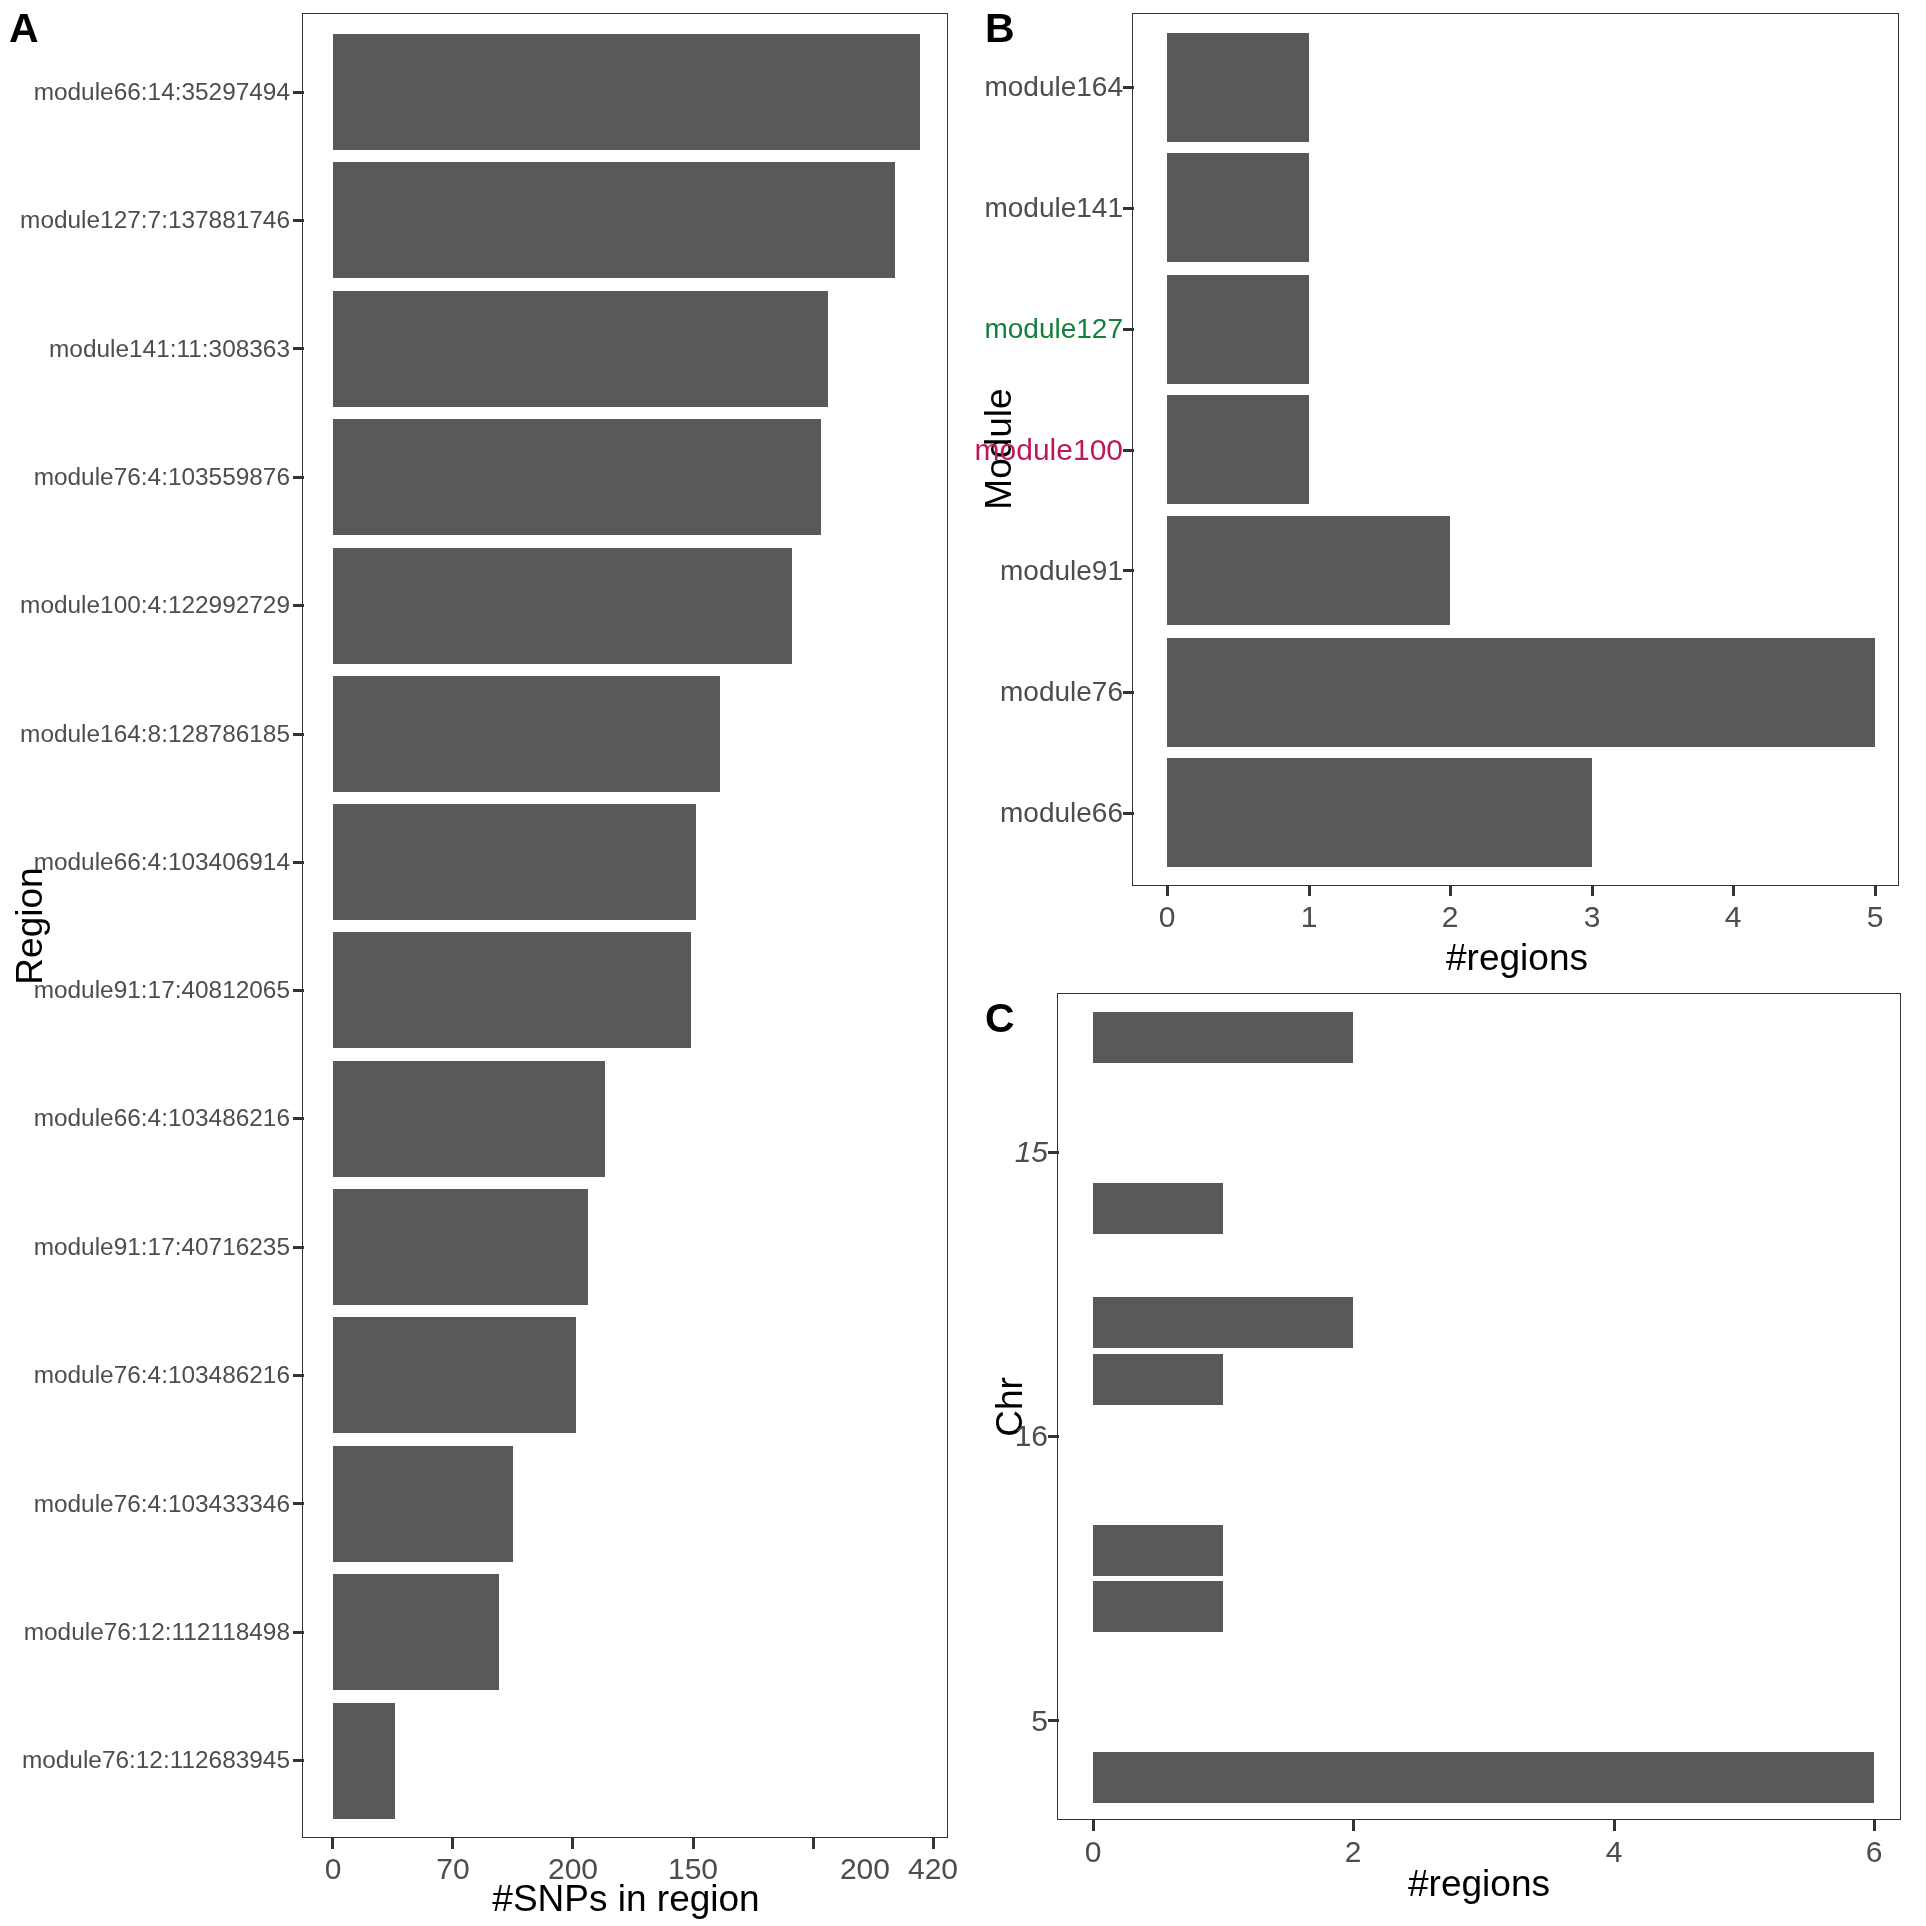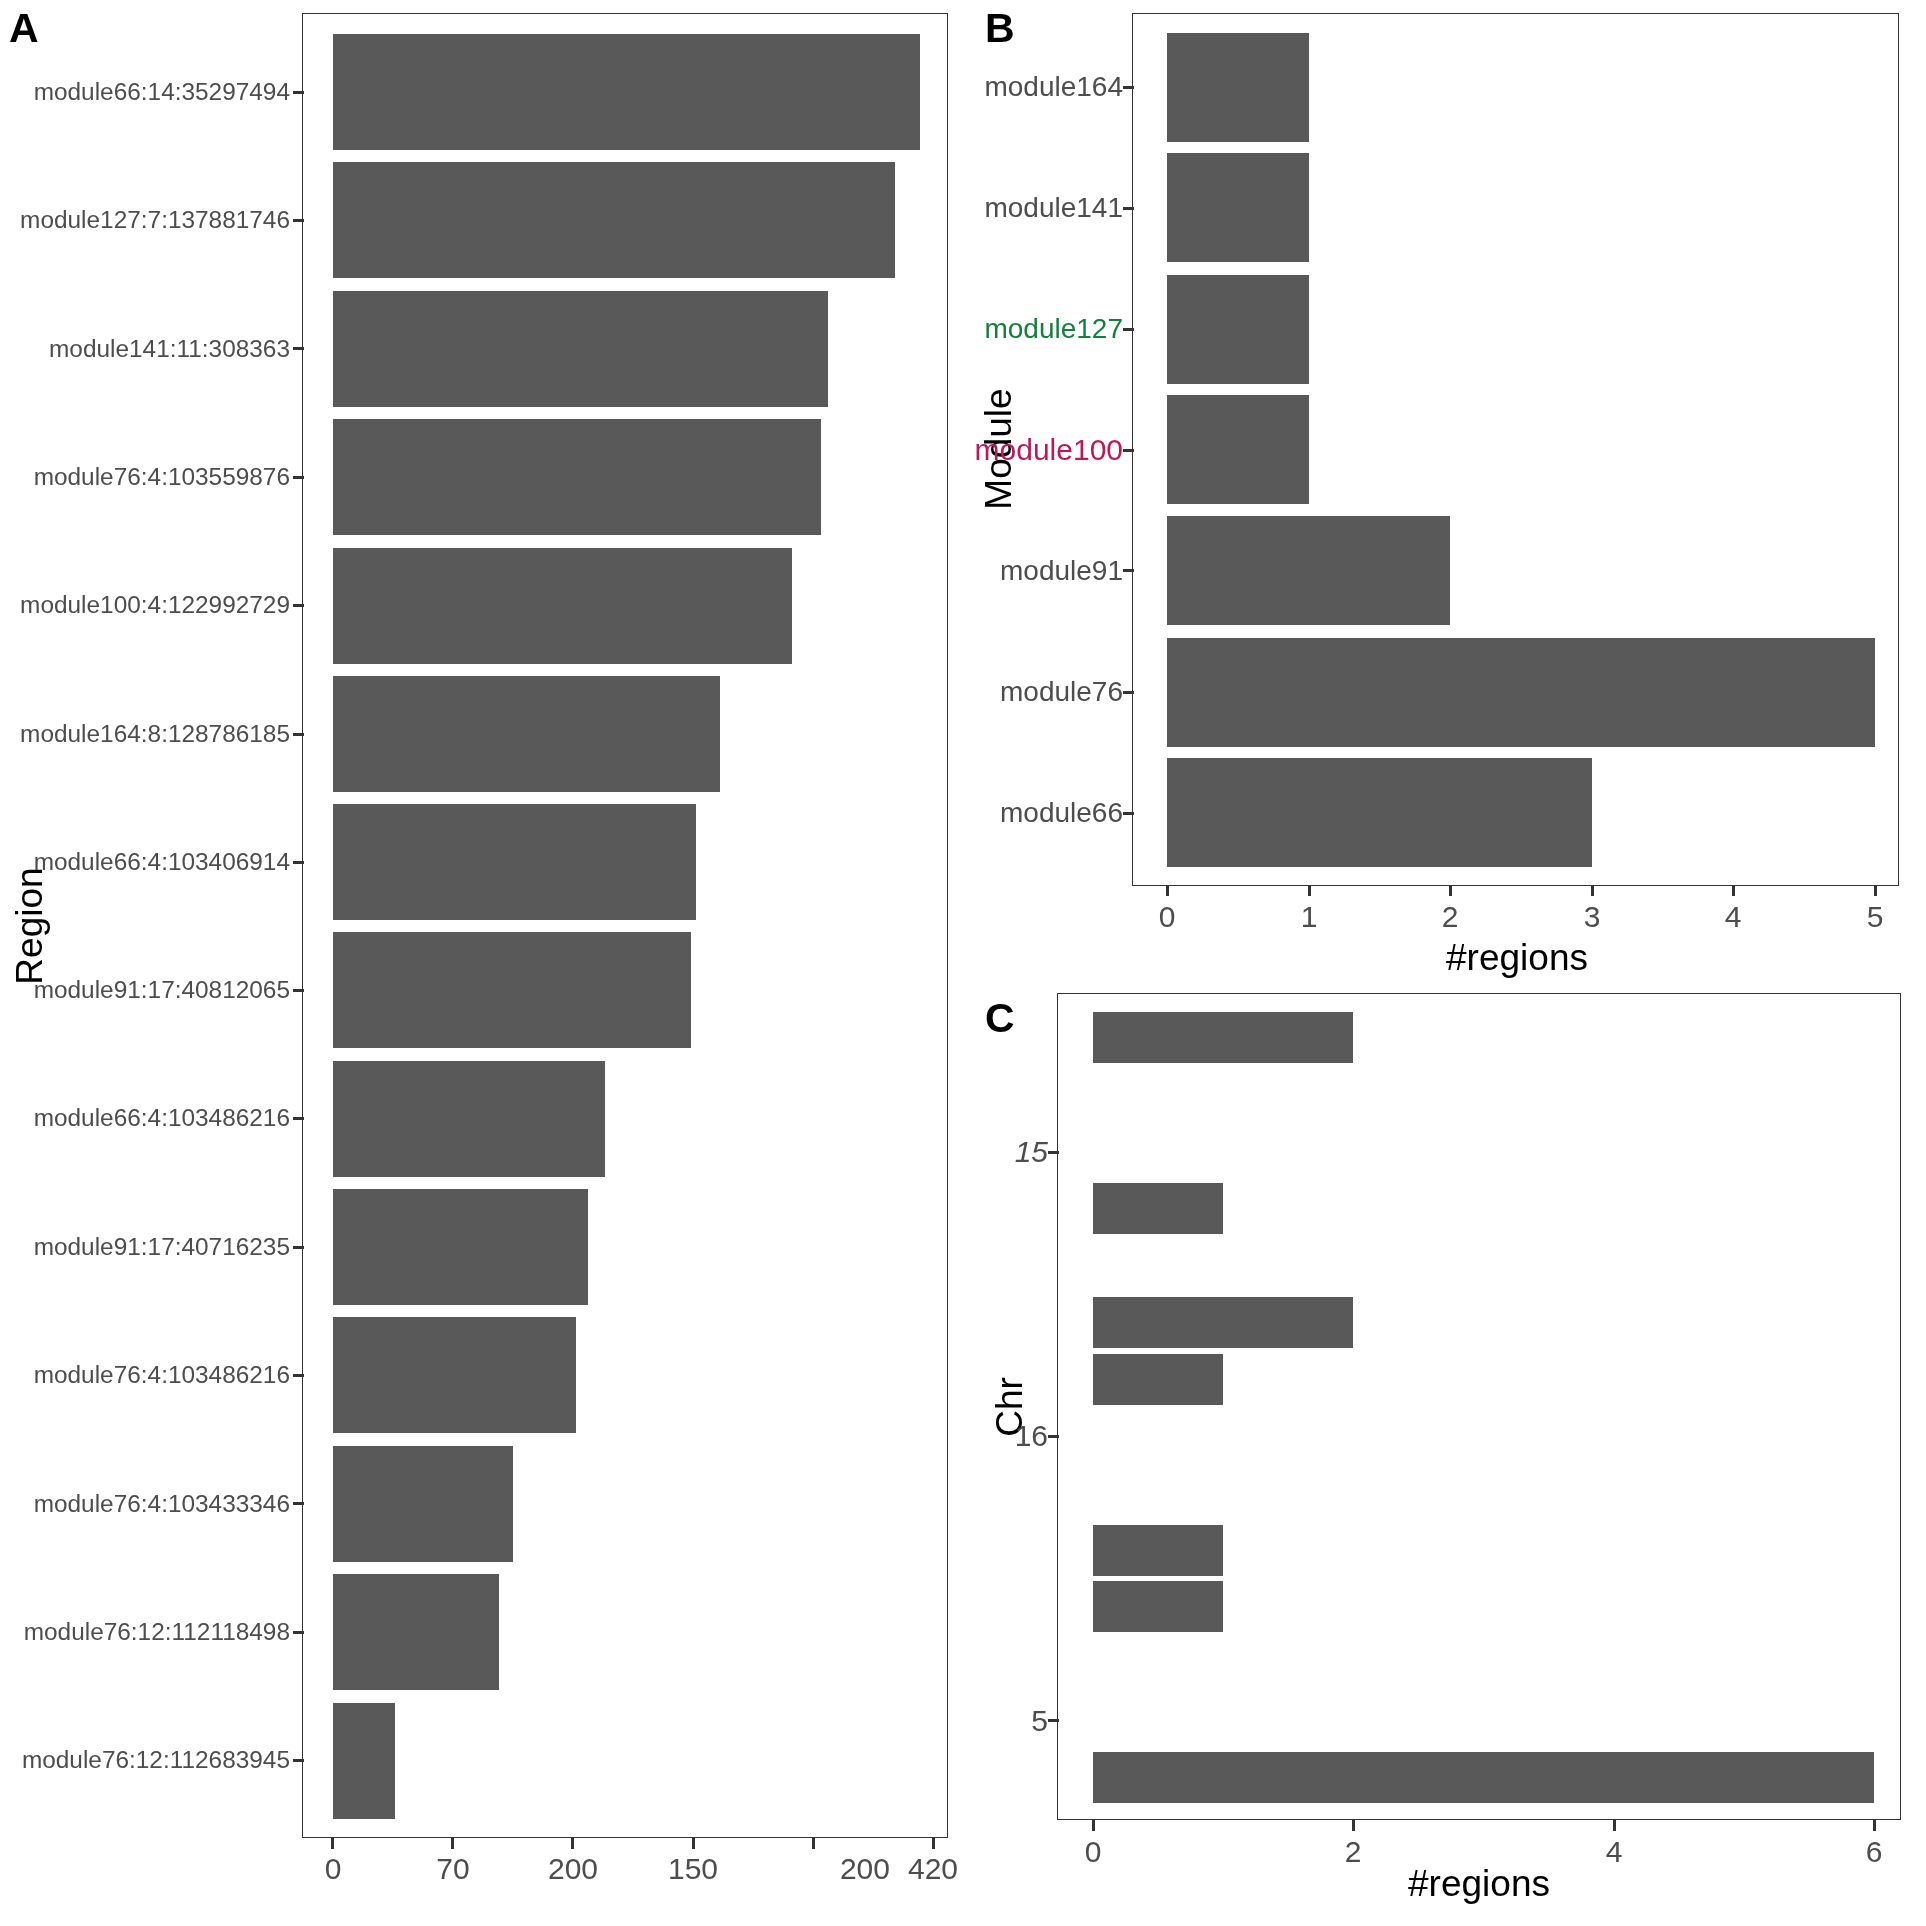--- a/index.html
+++ b/index.html
@@ -39,20 +39,21 @@
   .xtitle-B { left:1228px; top:935px; }
   .xtitle-C { left:1190px; top:1861px; }
 </style>
 </head>
 <body>
 
 <div id="figure">
 
   <span class="panel-letter letter-A">A</span>
   <div class="axis-title y-axis-title ytitle-A">Region</div>
+  <div class="axis-title x-axis-title xtitle-A">#SNPs in region</div>
 
   <span class="panel-letter letter-B">B</span>
   <div class="axis-title y-axis-title ytitle-B">Module</div>
   <div class="axis-title x-axis-title xtitle-B">#regions</div>
 
   <span class="panel-letter letter-C">C</span>
   <div class="axis-title y-axis-title ytitle-C">Chr</div>
   <div class="axis-title x-axis-title xtitle-C">#regions</div>
 
 <div class="plot-area" style="left: 302px; top: 13px; width: 644px; height: 1823px; border-color: rgb(51, 51, 51);"></div>

